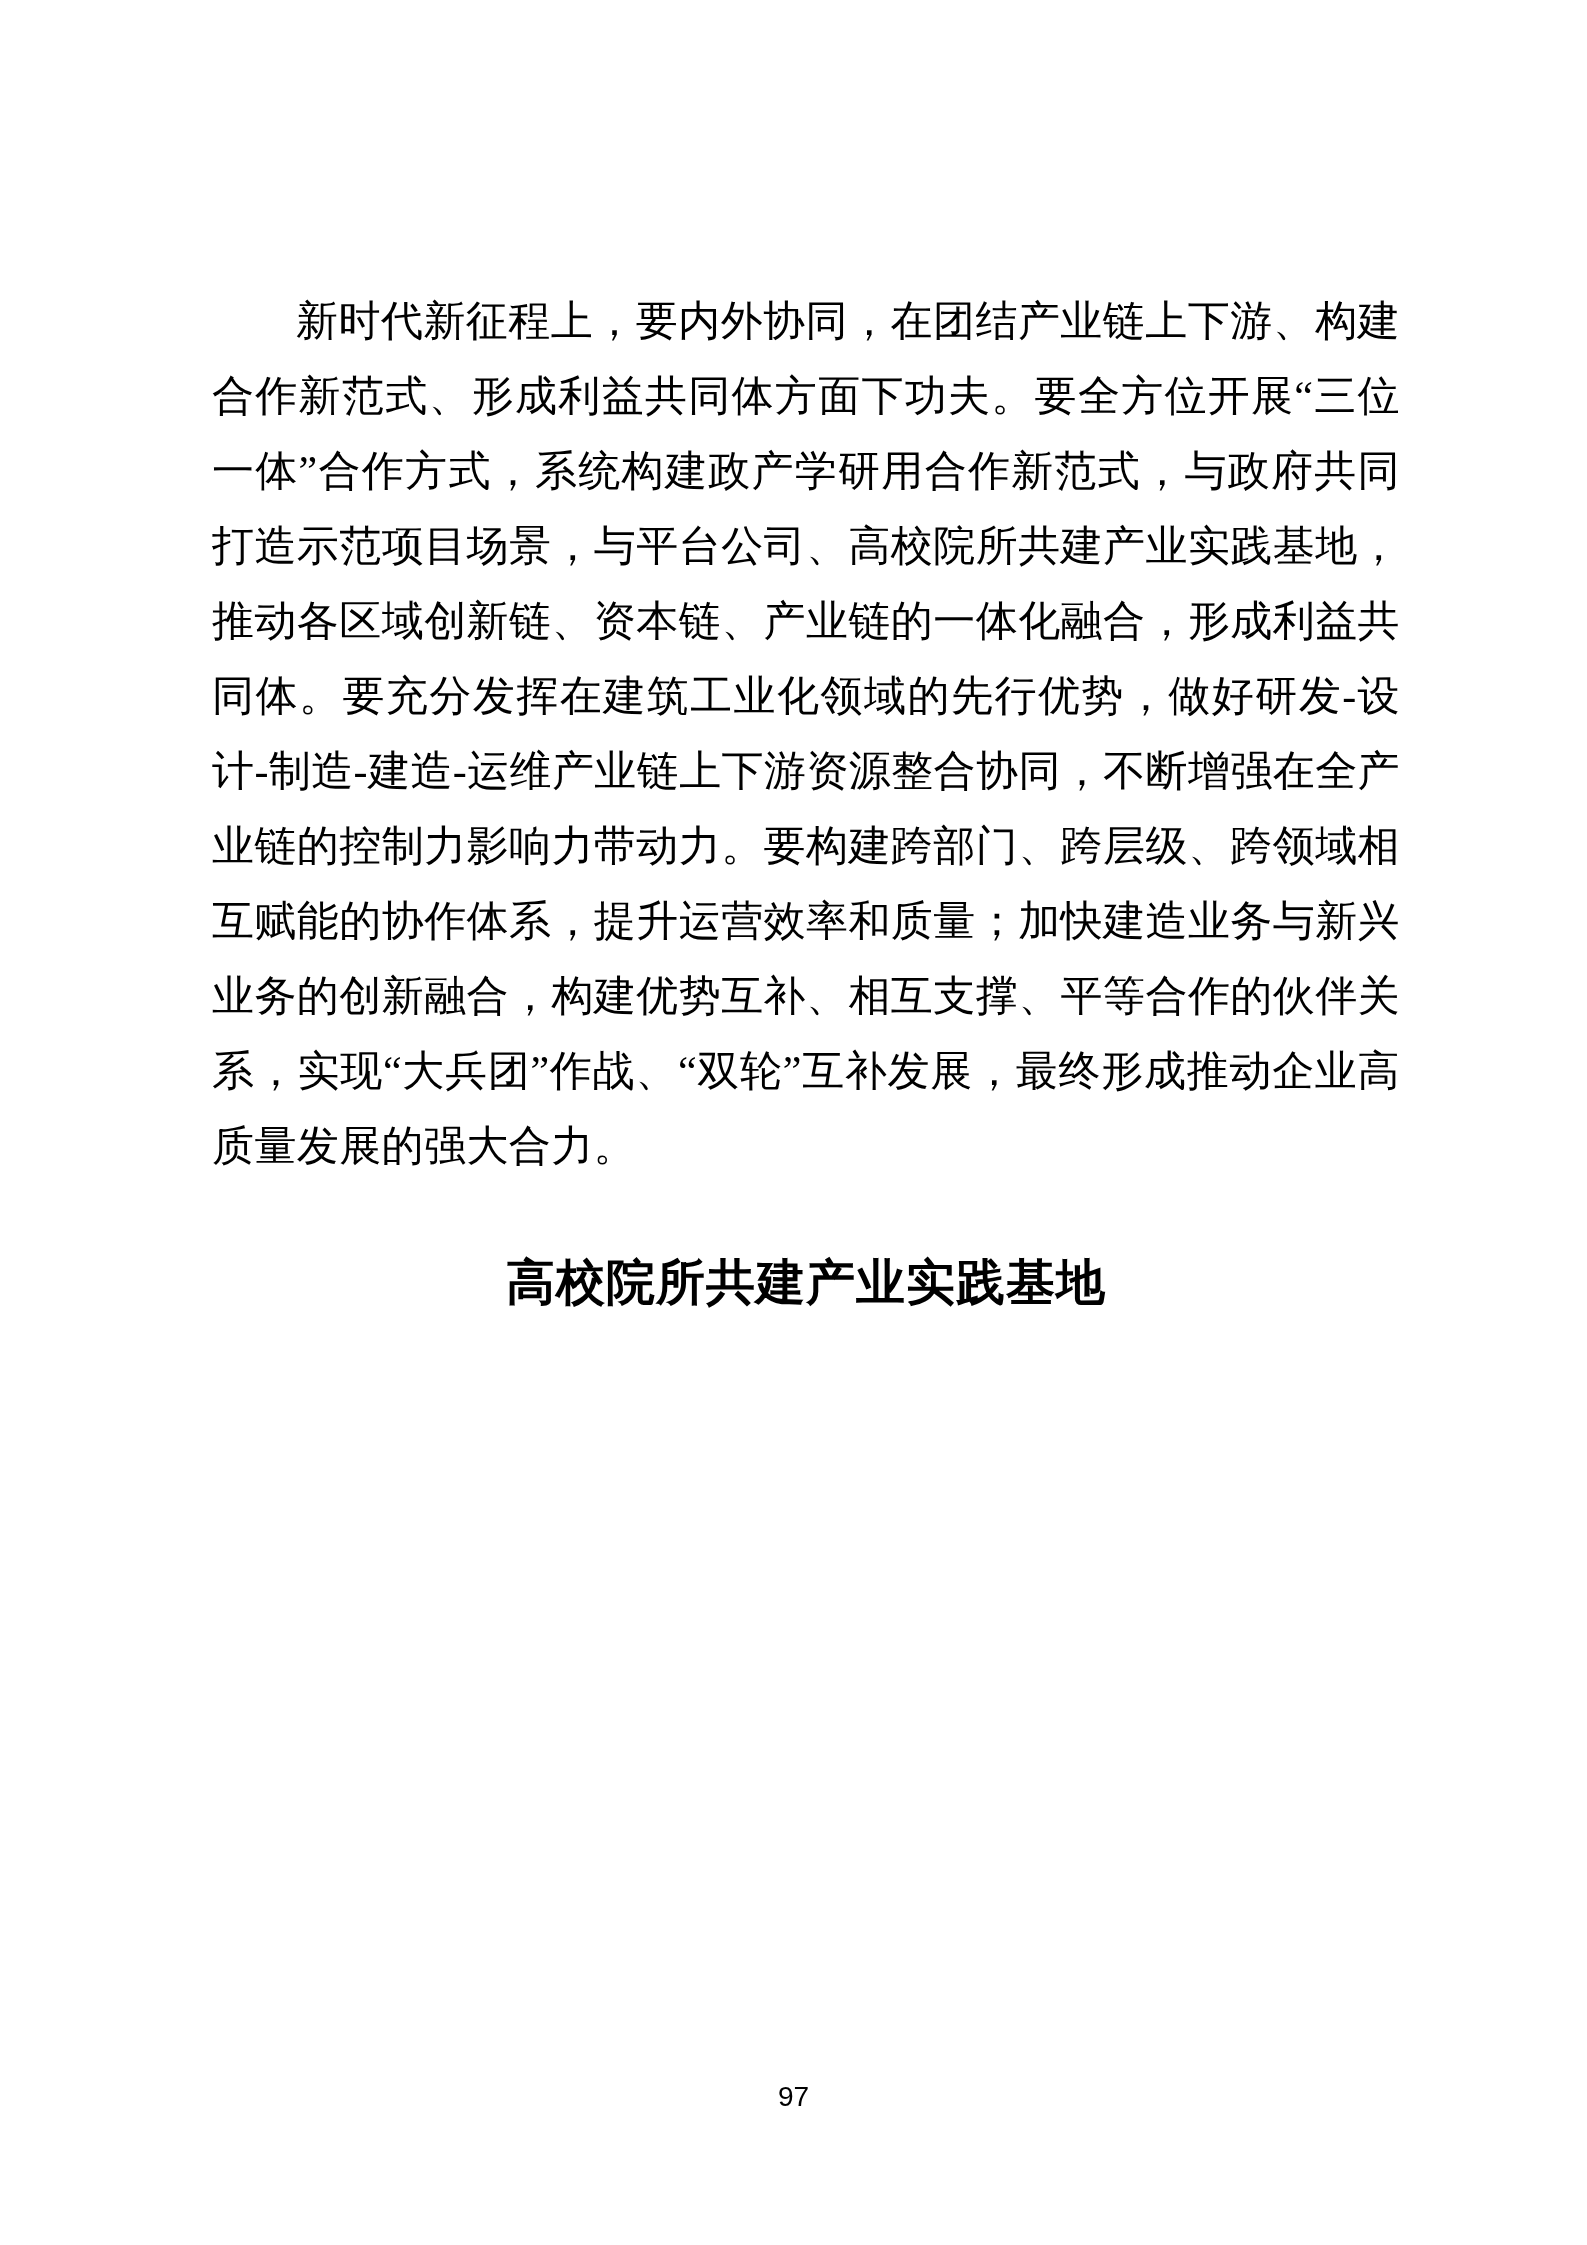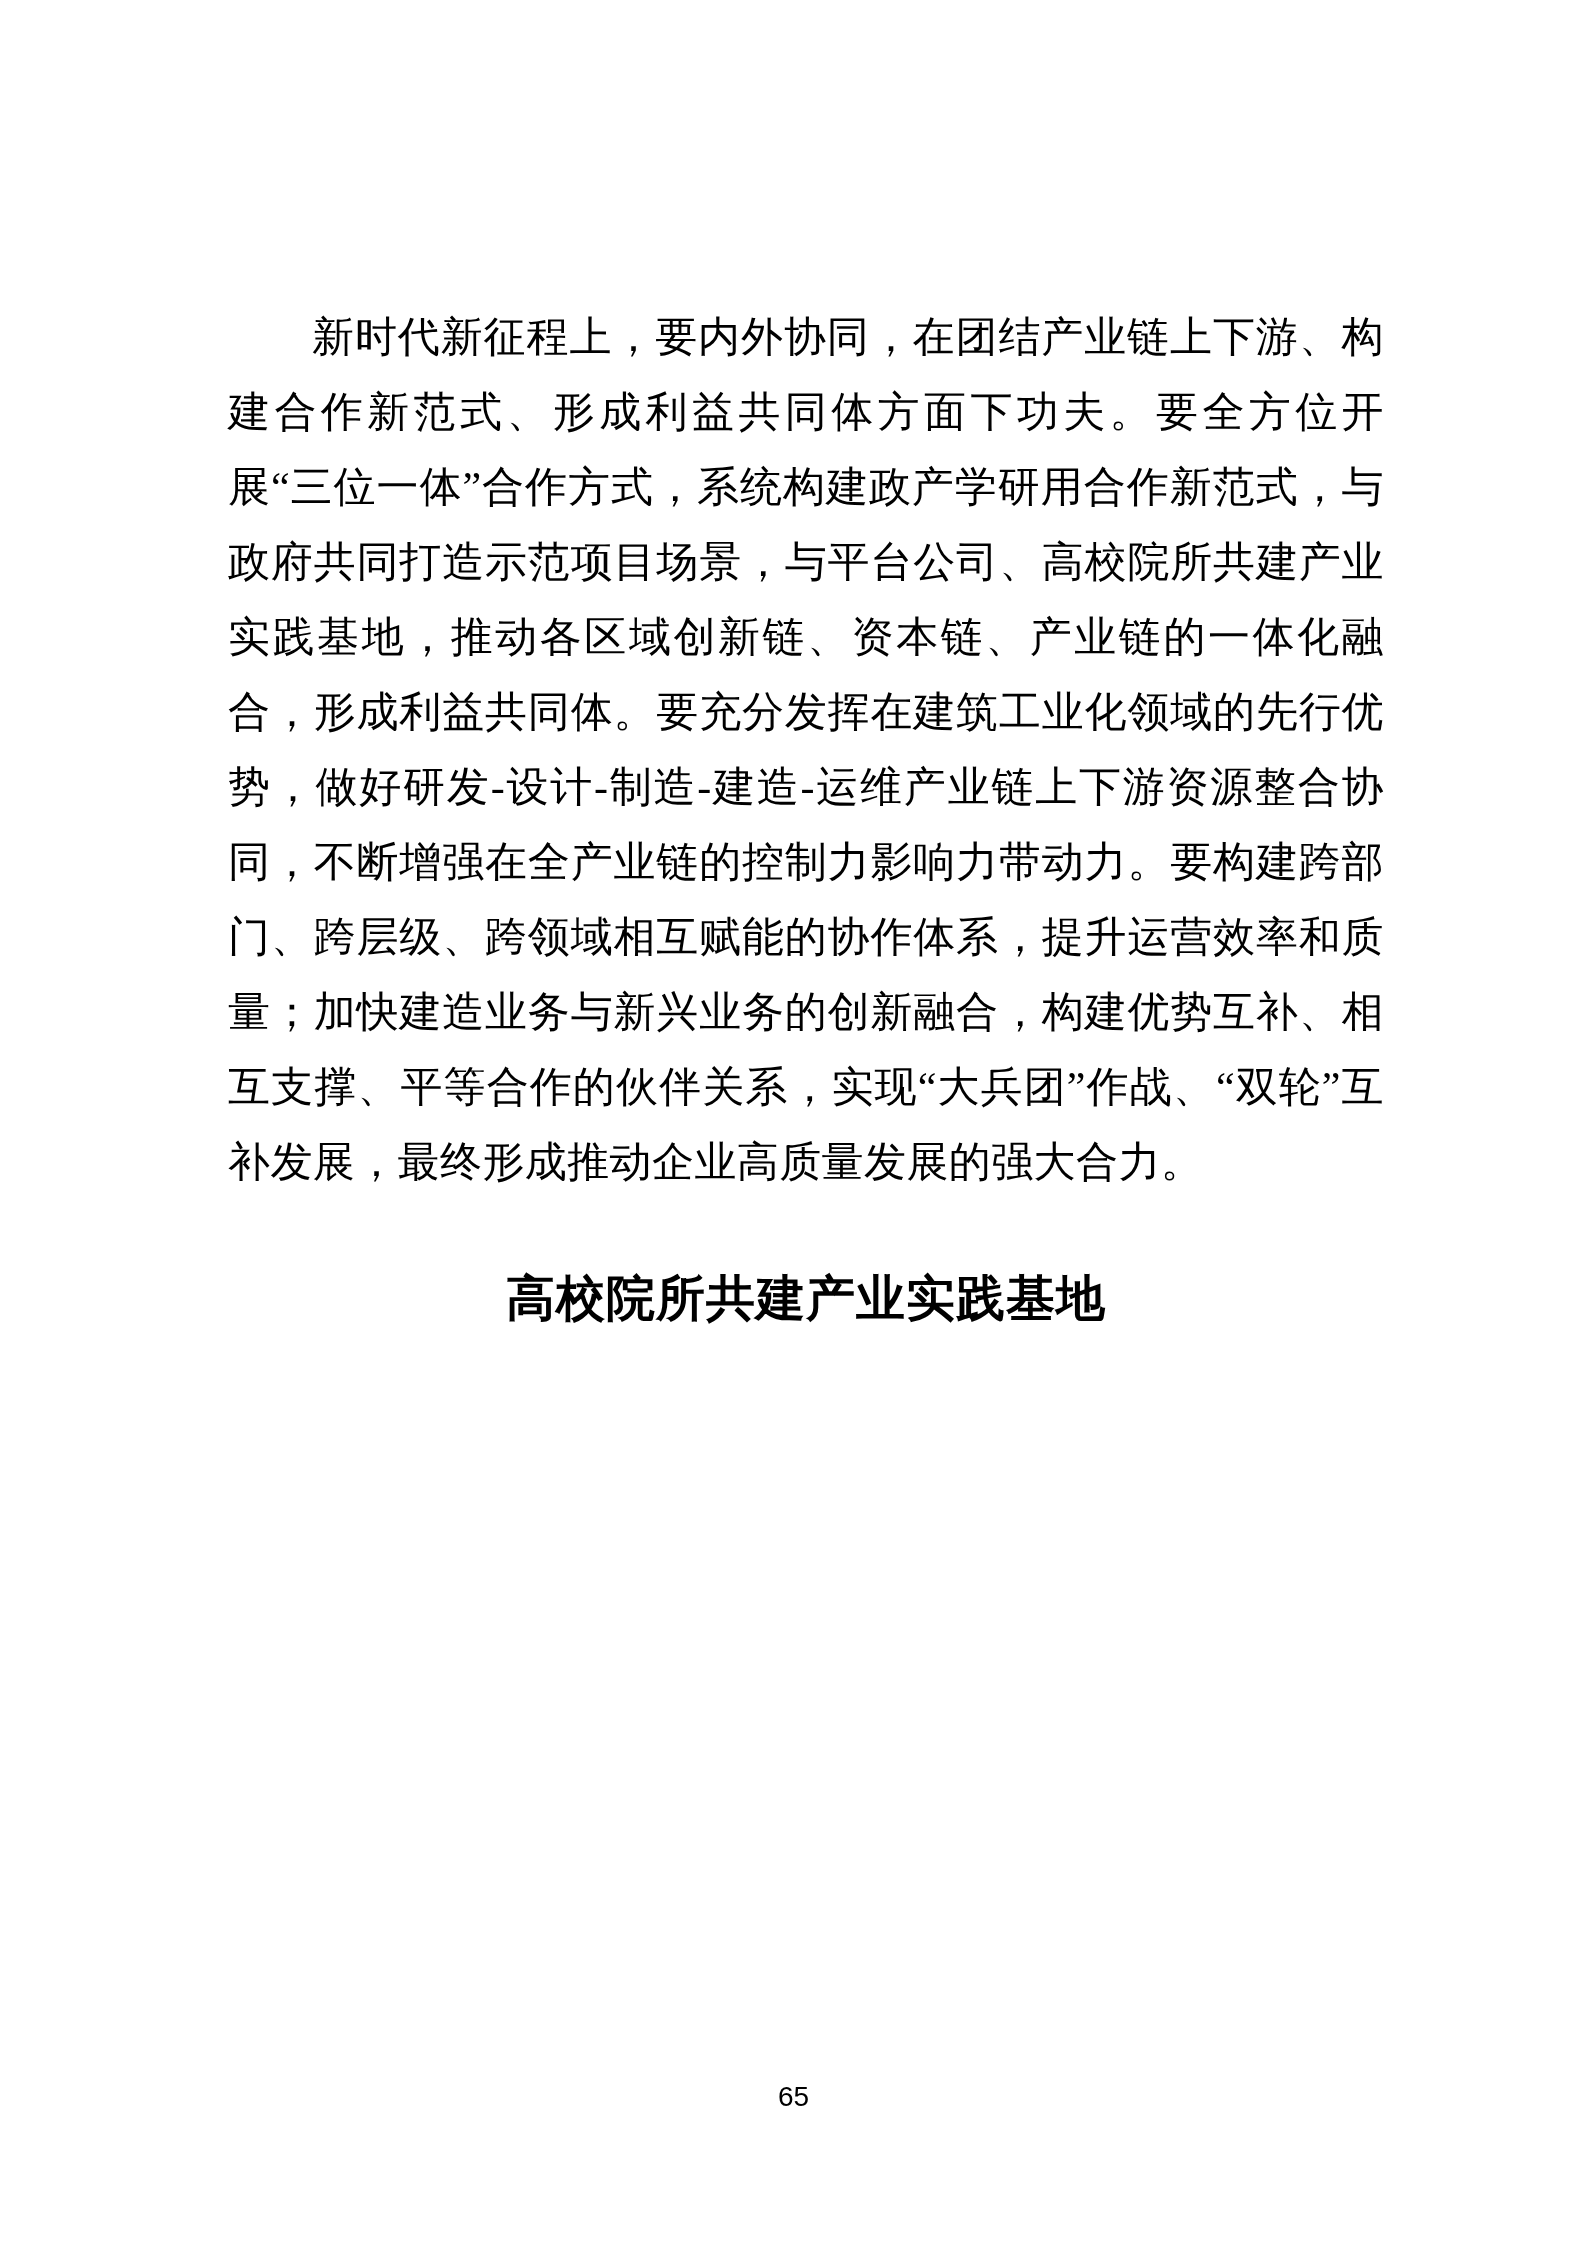--- a/index.html
+++ b/index.html
@@ -13,21 +13,21 @@
     height: 2245px;
     margin: 0 auto;
     background: #ffffff;
     color: #000000;
     box-sizing: border-box;
     padding: 284px 187px 0 212px;
     overflow: hidden;
     font-family: "Liberation Serif", "DejaVu Serif", serif;
   }
   .body-para {
-    margin: 16px;
+    margin: 0;
     font-size: 42px;
     line-height: 75px;
     text-align: justify;
     text-justify: inter-character;
     text-align-last: left;
     text-indent: 2em;
     letter-spacing: 0.4px;
     word-break: break-all;
   }
   .section-heading {
@@ -58,16 +58,16 @@
 
 <div class="page">
 
   <p class="body-para">新时代新征程上，要内外协同，在团结产业链上下游、构建合作新范式、形成利益共同体方面下功夫。要全方位开展“三位一体”合作方式，系统构建政产学研用合作新范式，与政府共同打造示范项目场景，与平台公司、高校院所共建产业实践基地，推动各区域创新链、资本链、产业链的一体化融合，形成利益共同体。要充分发挥在建筑工业化领域的先行优势，做好研发-设计-制造-建造-运维产业链上下游资源整合协同，不断增强在全产业链的控制力影响力带动力。要构建跨部门、跨层级、跨领域相互赋能的协作体系，提升运营效率和质量；加快建造业务与新兴业务的创新融合，构建优势互补、相互支撑、平等合作的伙伴关系，实现“大兵团”作战、“双轮”互补发展，最终形成推动企业高质量发展的强大合力。</p>
 
   <h1 class="section-heading">高校院所共建产业实践基地</h1>
 
 
 
   <div class="page-footer">
-    <span class="page-number">65</span>
+    <span class="page-number">97</span>
   </div>
 
 </div>
 
 </body></html>

